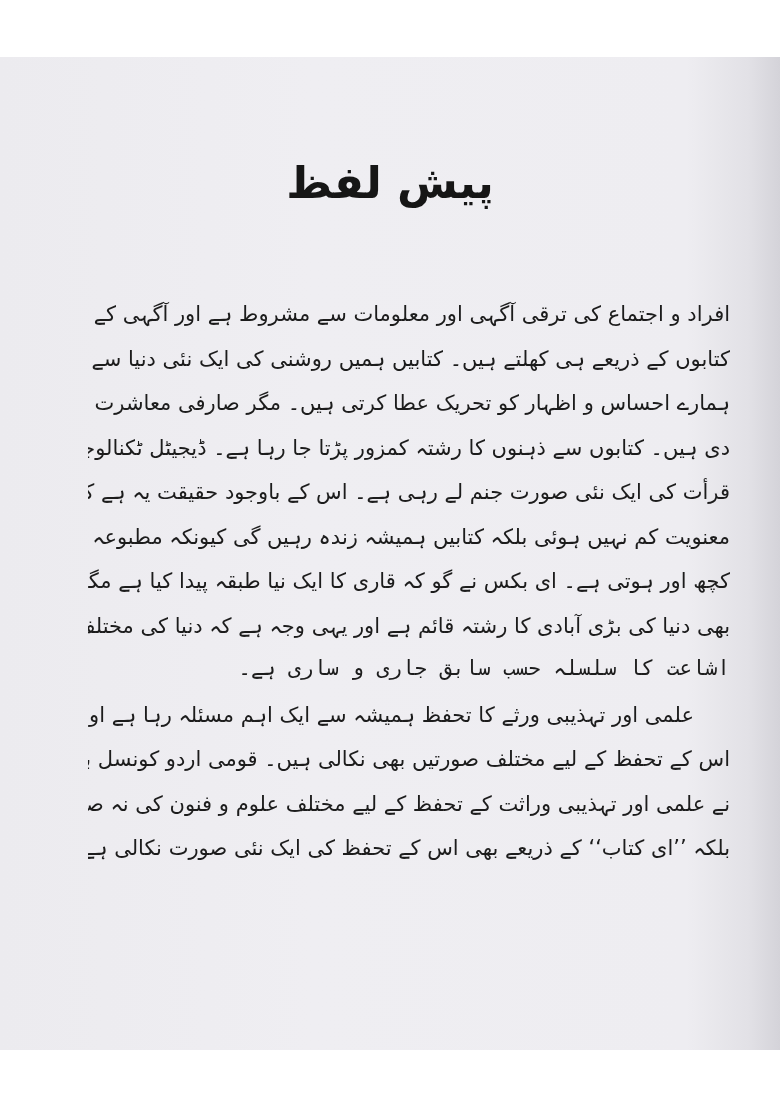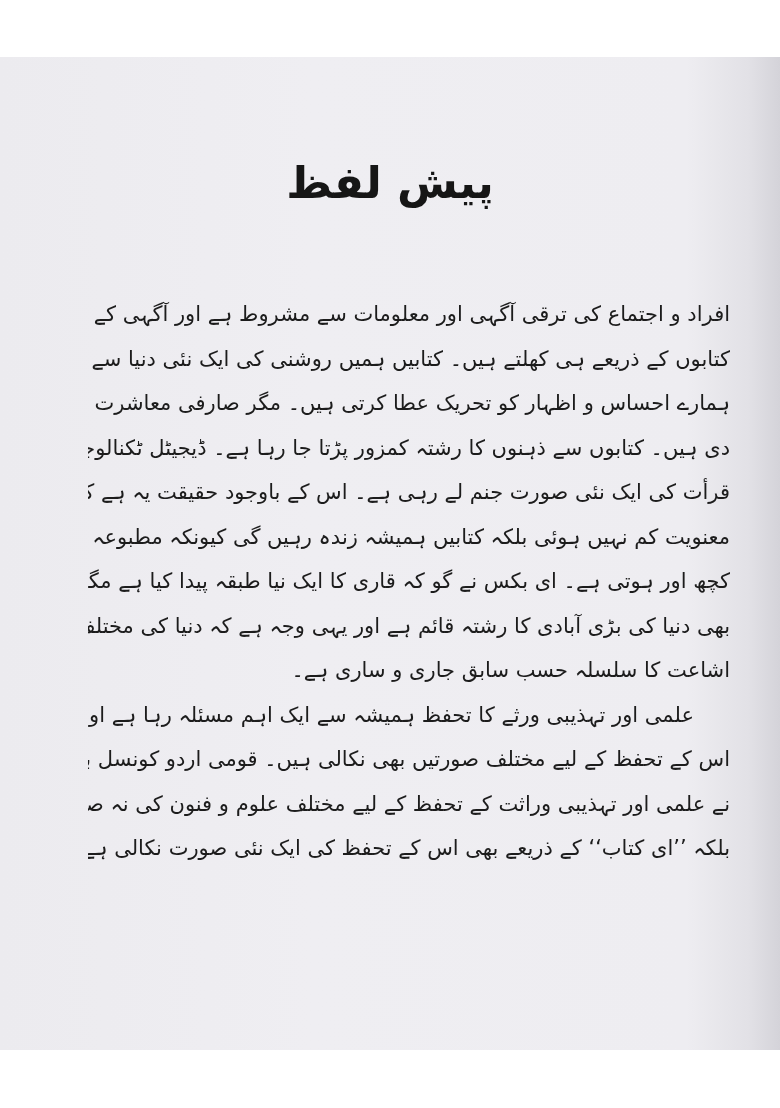--- a/index.html
+++ b/index.html
@@ -19,21 +19,21 @@
   .body-text {
     position:absolute; left:88px; width:642px; top:235px;
     direction:rtl; color:#1c1c1c;
     font-family: "DejaVu Sans", sans-serif;
   }
   .line {
     display:block; height:44.5px; line-height:44.5px; font-size:21px;
     white-space:nowrap; text-align:justify; text-align-last:justify;
     overflow:hidden;
   }
-  .line.last { text-align-last:right; }
+  .line.last { text-align-last:right;font-family:Liberation Mono, monospace; }
 </style>
 </head>
 <body>
 
 <div class="page">
   <div class="title">پیش لفظ</div>
 
   <div class="body-text">
     <div>
       <span class="line">افراد و اجتماع کی ترقی آگہی اور معلومات سے مشروط ہے اور آگہی کے تمام دروازے</span>

